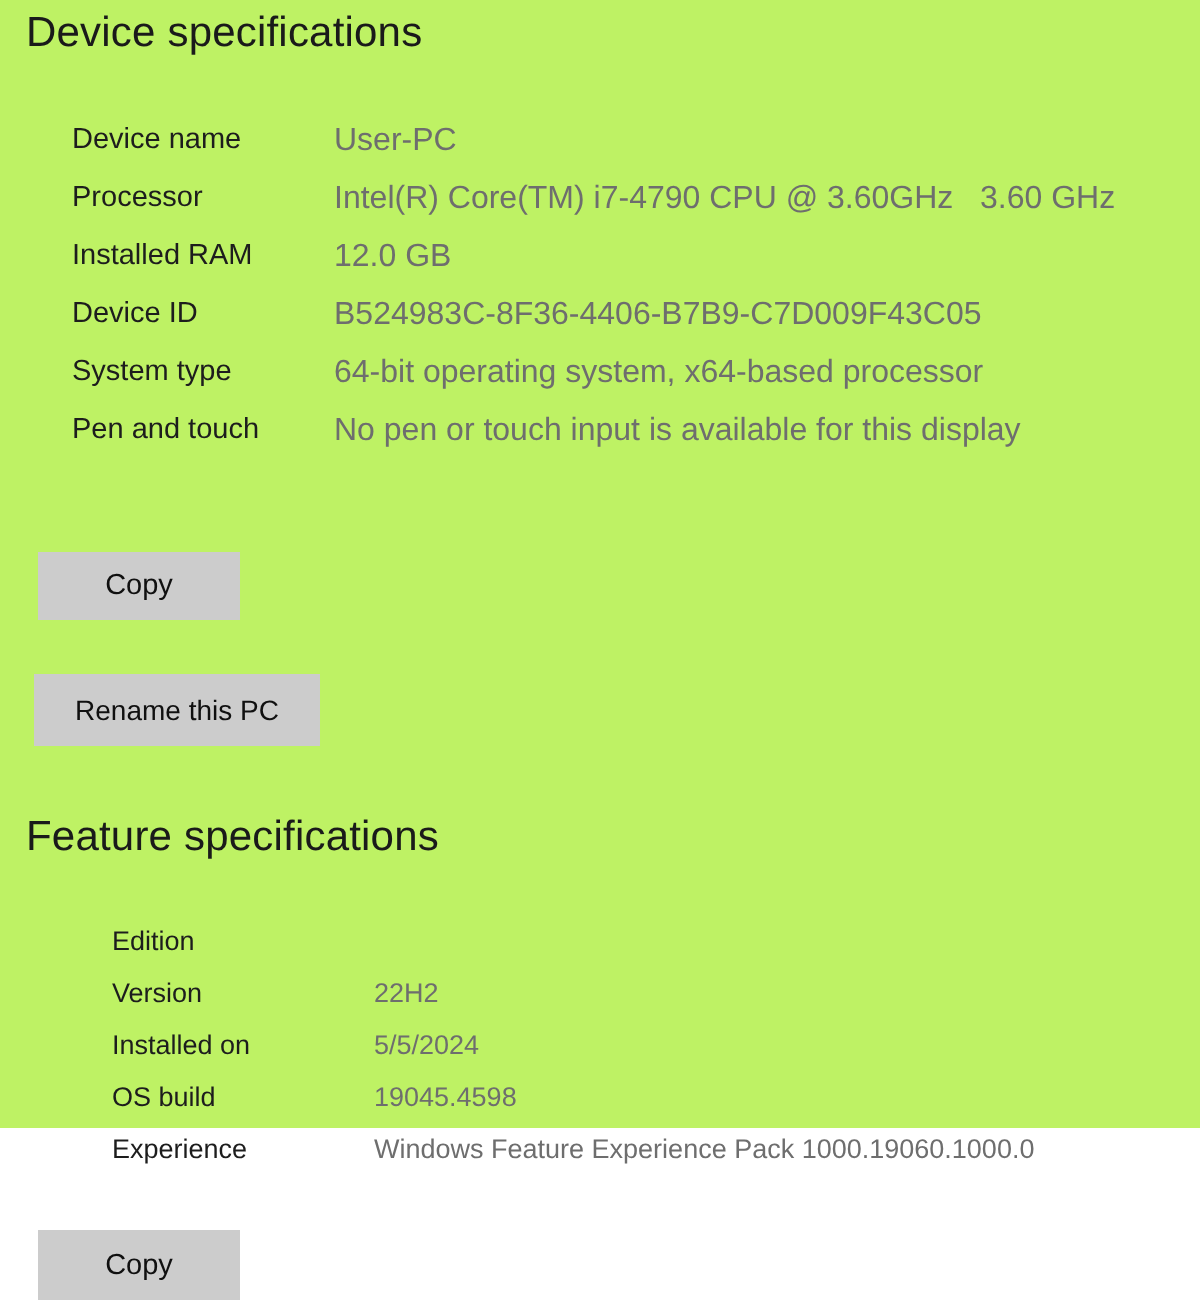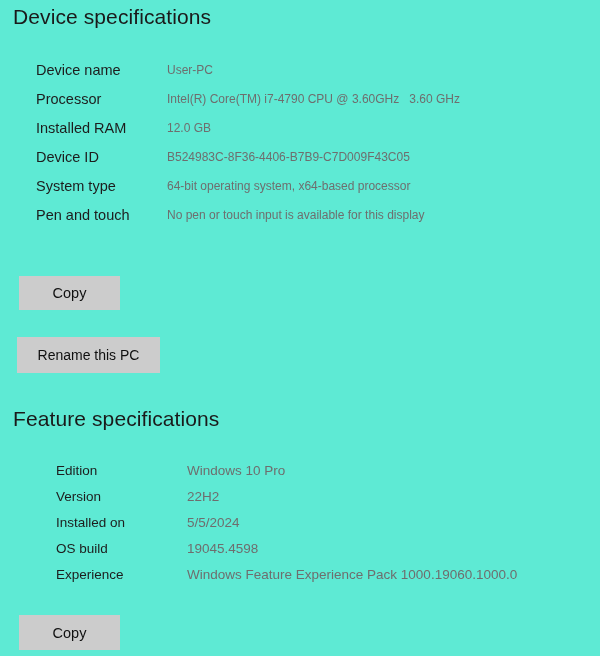--- a/index.html
+++ b/index.html
@@ -10,22 +10,22 @@
   body {
     width: 600px;
     height: 656px;
     overflow: hidden;
     font-family: "Liberation Sans", sans-serif;
     -webkit-font-smoothing: antialiased;
   }
   .page {
     position: relative;
     width: 600px;
-    height: 656px;
-    background: #5eead4;
+    height: 564px;
+    background: #bef264;
   }
 
   
   .section-heading {
     position: absolute;
     left: 13px;
     font-size: 21px;
     font-weight: 400;
     color: #1a1a1a;
     letter-spacing: 0.1px;
@@ -67,21 +67,21 @@
   }
   #windows-specs .spec-label {
     font-size: 13.5px;
   }
 
   .spec-value {
     display: inline-block;
     position: absolute;
     left: 145px;
     top: 0;
-    font-size: 12px;
+    font-size: 16px;
     font-weight: 400;
     color: #6e6e6e;
     white-space: pre;
   }
   #windows-specs .spec-value {
     font-size: 13.5px;
   }
 
   
   .win-button {
@@ -158,21 +158,20 @@
 
   <button class="win-button" id="copy-button-device">Copy</button>
 
   <button class="win-button" id="rename-pc-button">Rename this PC</button>
 
   <div class="section-heading" id="heading-windows">Feature specifications</div>
 
   <div class="spec-table" id="windows-specs">
     <div class="spec-row">
       <span class="spec-label">Edition</span>
-      <span class="spec-value">Windows 10 Pro</span>
     </div>
     <div class="spec-row">
       <span class="spec-label">Version</span>
       <span class="spec-value">22H2</span>
     </div>
     <div class="spec-row">
       <span class="spec-label">Installed on</span>
       <span class="spec-value">5/5/2024</span>
     </div>
     <div class="spec-row">

